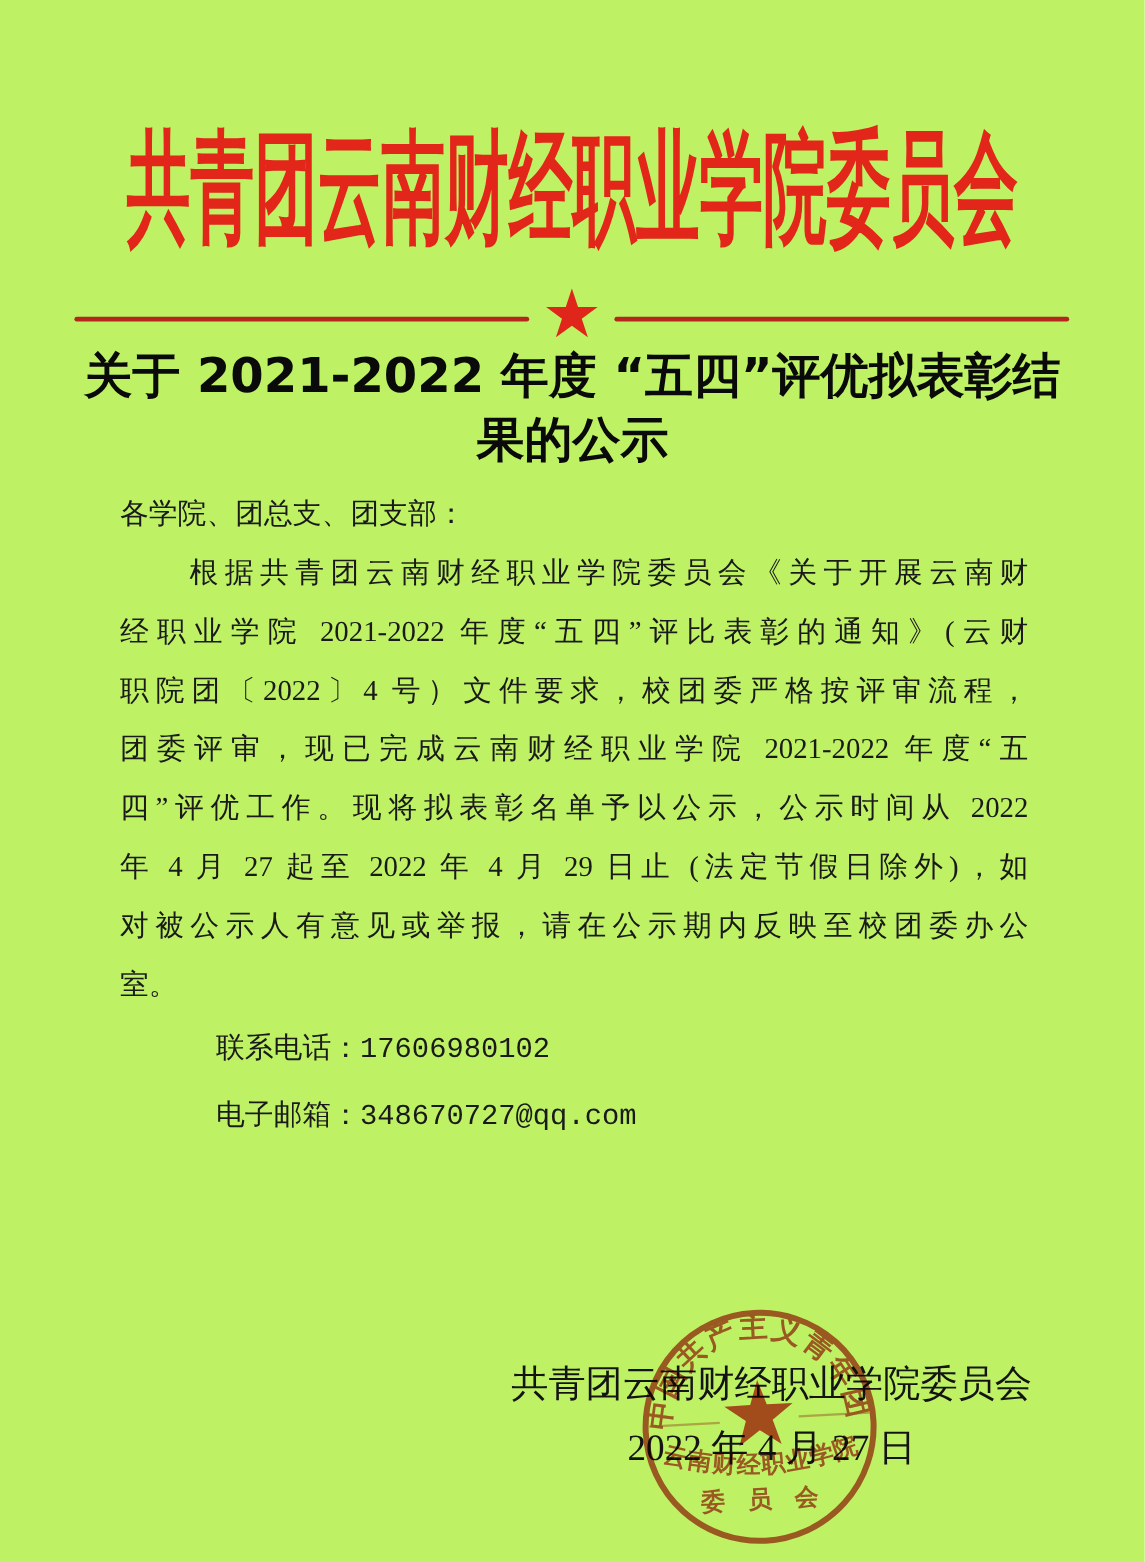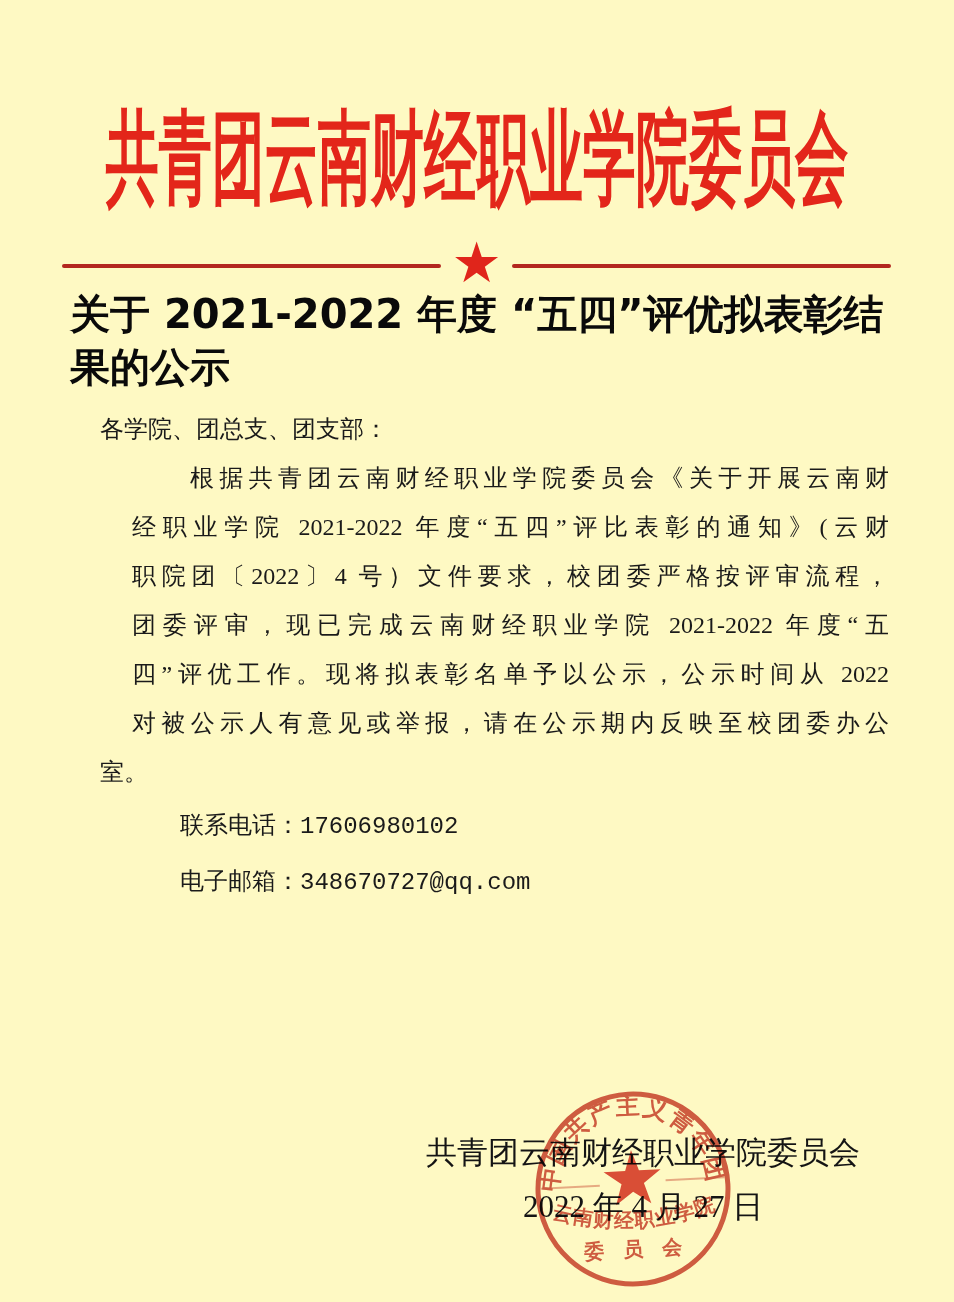--- a/index.html
+++ b/index.html
@@ -1,19 +1,19 @@
 <!DOCTYPE html>
 <html><head>
 <meta charset="utf-8">
 <style>
   html,body{margin:0;padding:0;background:#ffffff;}
   .page{
     position:relative;
     width:954px;height:1302px;
-    background:#fef9c3;
+    background:#bef264;
     overflow:hidden;
     font-family:"Liberation Serif","DejaVu Serif",serif;
     color:#1a1a1a;
   }
 
   
   .org-header{
     position:absolute;top:92px;left:0;width:954px;height:132px;
     display:flex;justify-content:center;align-items:center;
   }
@@ -38,37 +38,38 @@
   .divider .star{
     font-family:"DejaVu Sans",sans-serif;
     font-size:56px;line-height:1;
     color:#e0251b;
     margin:0 10px 6px 10px;
   }
 
   
   .doc-title{
     position:absolute;top:288px;left:70px;right:70px;
+    text-align:center;
     font-family:"DejaVu Sans","Liberation Sans",sans-serif;
     font-weight:900;
     font-size:40px;
     line-height:53px;
     color:#0a0a0a;
   }
   .doc-title .t-line{white-space:nowrap;}
 
   
   .body-text{
     position:absolute;top:405px;left:100px;width:757px;
     font-size:24px;
     line-height:49px;
     color:#1a1a1a;
   }
   .b-line{width:757px;}
-  .jline{text-align:justify;text-align-last:justify;margin-left:32px;}
+  .jline{text-align:justify;text-align-last:justify;}
   .indent{text-indent:58px;}
 
   .contact-address{margin-top:8px;margin-left:74px;line-height:54px;white-space:nowrap;}
   .contact-line{margin-top:4px;margin-left:80px;line-height:52px;white-space:nowrap;font-family:Liberation Mono, monospace;}
 
   
   .sig-block{
     position:absolute;top:1130px;right:94px;
     text-align:center;
     font-size:31px;
@@ -108,20 +109,21 @@
     <div class="t-line">果的公示</div>
   </div>
 
   <div class="body-text">
     <div class="b-line">各学院、团总支、团支部：</div>
     <div class="b-line jline indent">根据共青团云南财经职业学院委员会《关于开展云南财</div>
     <div class="b-line jline">经职业学院 2021-2022 年度“五四”评比表彰的通知》(云财</div>
     <div class="b-line jline">职院团〔2022〕4 号）文件要求，校团委严格按评审流程，</div>
     <div class="b-line jline">团委评审，现已完成云南财经职业学院 2021-2022 年度“五</div>
     <div class="b-line jline">四”评优工作。现将拟表彰名单予以公示，公示时间从 2022</div>
+    <div class="b-line jline">年 4 月 27 起至 2022 年 4 月 29 日止 (法定节假日除外)，如</div>
     <div class="b-line jline">对被公示人有意见或举报，请在公示期内反映至校团委办公</div>
     <div class="b-line">室。</div>
 
     <div class="contact-line">联系电话：17606980102</div>
     <div class="contact-line">电子邮箱：348670727@qq.com</div>
   </div>
 
   <div class="sig-block">
     <div class="sig-org">共青团云南财经职业学院委员会</div>
     <div class="sig-date">2022 年 4 月 27 日</div>

